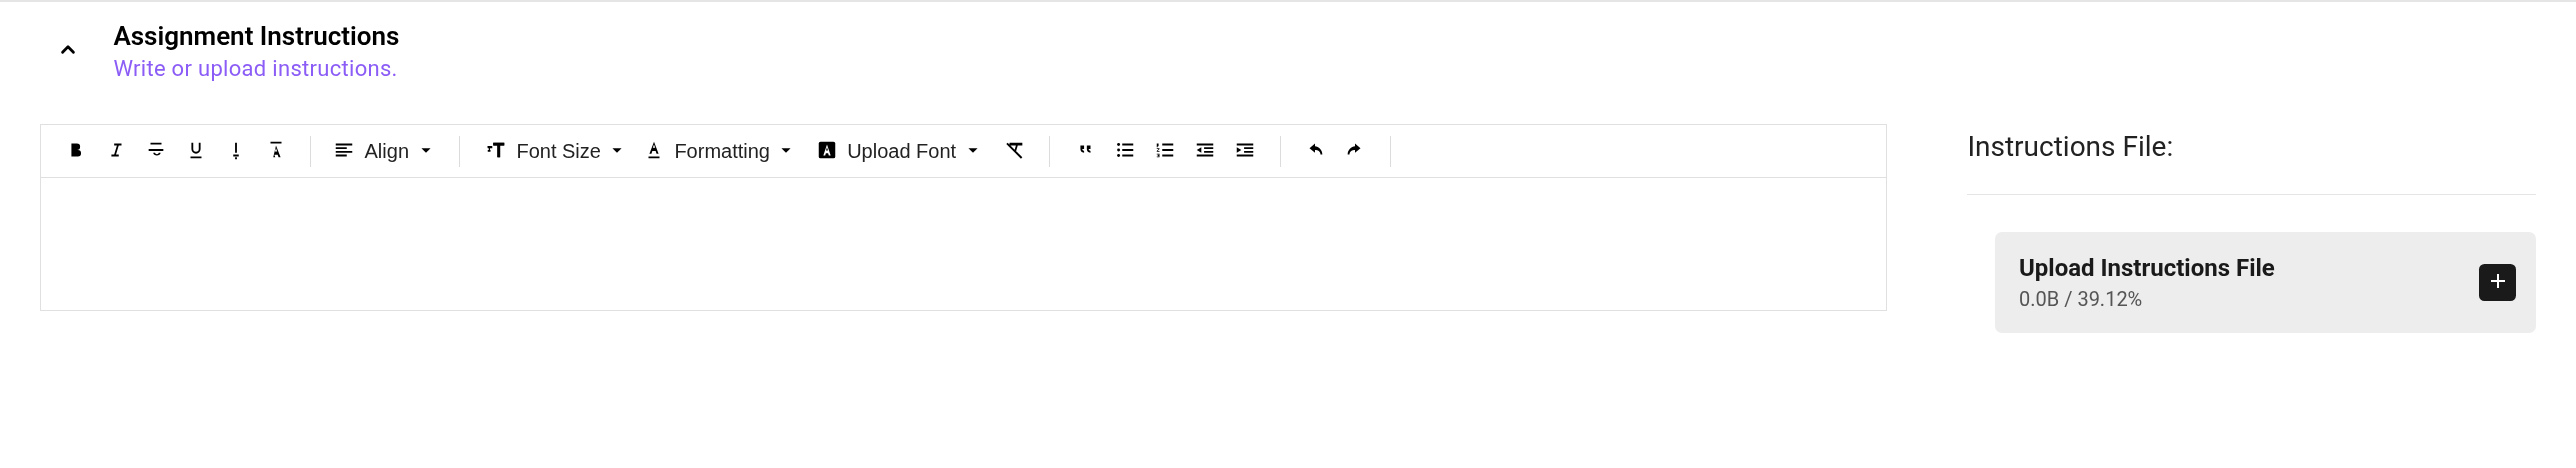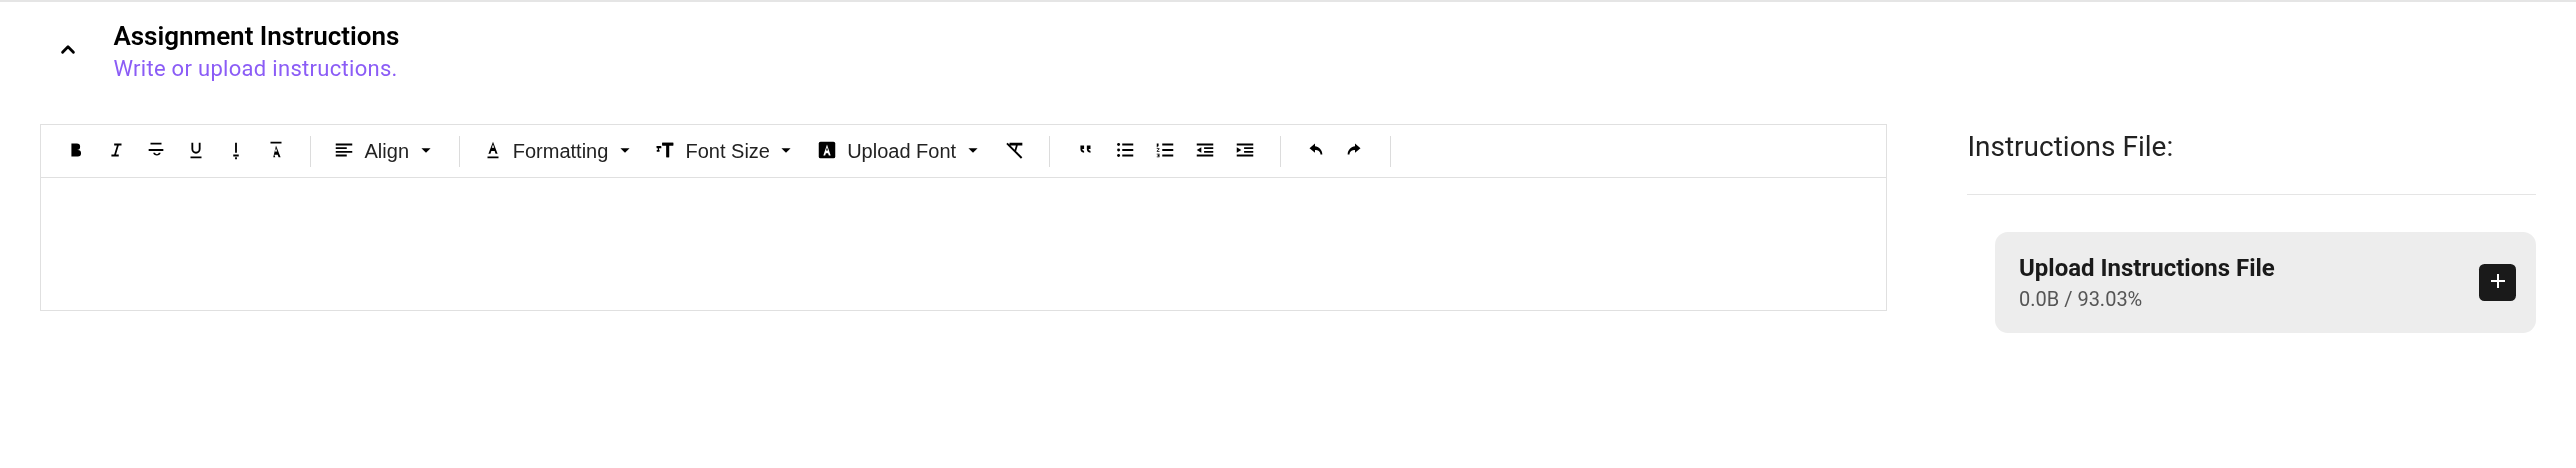--- a/index.html
+++ b/index.html
@@ -38,21 +38,21 @@
   .tb-btn svg { width: 22px; height: 22px; fill: #000; }
   .tb-btn .lbl { font-size: 20px; color: #222; margin-left: 9.2px; margin-right: 5.5px; }
   .tb-caret { width: 20px; height: 20px; }
   .sep { width: 0.9px; height: 31px; background: #dcdcdc; margin: 0 14.7px; }
   .editor-area { width: 100%; min-height: 132px; background: #fff; }
 
   .side-col { margin-left: 64px; flex: 1; padding-right: 40px; padding-top: 5.5px; }
   .side-title { font-size: 28px; font-weight: 400; color: #222; }
   .side-hr { border: none; border-top: 1.8px solid #e5e5e5; margin: 31px 0 37px 0; }
   .upload-card {
-    width: 541px; height: 101px; background: #ededed; border-radius: 13px;
+    width: 541px; height: 101px; background: #ededed; border-radius: 7px;
     display: flex; align-items: center; justify-content: space-between;
     padding: 0 20px 0 24px; margin-left: 27.6px;
   }
   .upload-texts { display: flex; flex-direction: column; }
   .upload-title { font-size: 24px; font-weight: 700; color: #1a1a1a; }
   .upload-sub { font-size: 20px; color: #555; margin-top: 5.5px; }
   .plus-btn {
     width: 37px; height: 37px; border-radius: 5.5px; background: #1a1a1a;
     display: flex; align-items: center; justify-content: center; cursor: pointer; border: none;
   }
@@ -140,43 +140,43 @@
             <span class="lbl">Align</span>
             <span>
               <svg class="tb-caret" viewBox="0 0 24 24">
                   <path d="M7 10l5 5 5-5z" fill="#000"></path>
                 </svg>
             </span>
           </button>
 
           <div class="sep"></div>
 
-          <button class="tb-btn">
-            <span>
-              <svg viewBox="0 0 24 24">
-                  <path d="M12 3l5 13h-2.2l-1-2.8h-3.6L9.2 16H7zM12 6l-1.3 3.6h2.6zM6 19h12v2H6z" fill="#000"></path>
-                </svg>
-            </span>
-            <span class="lbl">Formatting</span>
-            <span>
-              <svg class="tb-caret" viewBox="0 0 24 24">
-                  <path d="M7 10l5 5 5-5z" fill="#000"></path>
-                </svg>
-            </span>
-          </button>
-
           <button class="tb-btn" style="margin-left:3.7px;">
             <span>
               <svg viewBox="0 0 24 24">
                   <path d="M3 12h3v2H3zm0-2V8h5v2zm6-6h12v3h-4.5v13h-3V7H9z" fill="#000"></path>
                   <path d="M9 4h12v3h-4.5v13h-3V7H9z" fill="#000"></path>
                   <path d="M2 8h6v2H5v6H3v-6H0z" fill="#000" transform="translate(2,2) scale(0.7)"></path>
                 </svg>
             </span>
             <span class="lbl">Font Size</span>
+            <span>
+              <svg class="tb-caret" viewBox="0 0 24 24">
+                  <path d="M7 10l5 5 5-5z" fill="#000"></path>
+                </svg>
+            </span>
+          </button>
+
+          <button class="tb-btn">
+            <span>
+              <svg viewBox="0 0 24 24">
+                  <path d="M12 3l5 13h-2.2l-1-2.8h-3.6L9.2 16H7zM12 6l-1.3 3.6h2.6zM6 19h12v2H6z" fill="#000"></path>
+                </svg>
+            </span>
+            <span class="lbl">Formatting</span>
             <span>
               <svg class="tb-caret" viewBox="0 0 24 24">
                   <path d="M7 10l5 5 5-5z" fill="#000"></path>
                 </svg>
             </span>
           </button>
 
           <button class="tb-btn" style="margin-left:3.7px;">
             <span>
               <svg viewBox="0 0 24 24">
@@ -270,21 +270,21 @@
         <div class="editor-area" contenteditable="true" style=""></div>
       </div>
     </div>
 
     <div class="side-col">
       <div class="side-title">Instructions File:</div>
       <hr class="side-hr">
       <div class="upload-card">
         <div class="upload-texts">
           <div class="upload-title">Upload Instructions File</div>
-          <div class="upload-sub">0.0B / 93.03%</div>
+          <div class="upload-sub">0.0B / 39.12%</div>
         </div>
         <button class="plus-btn">
           <span>
             <svg viewBox="0 0 24 24">
                 <path d="M11 5h2v14h-2z"></path>
                 <path d="M5 11h14v2H5z"></path>
               </svg>
           </span>
         </button>
       </div>

